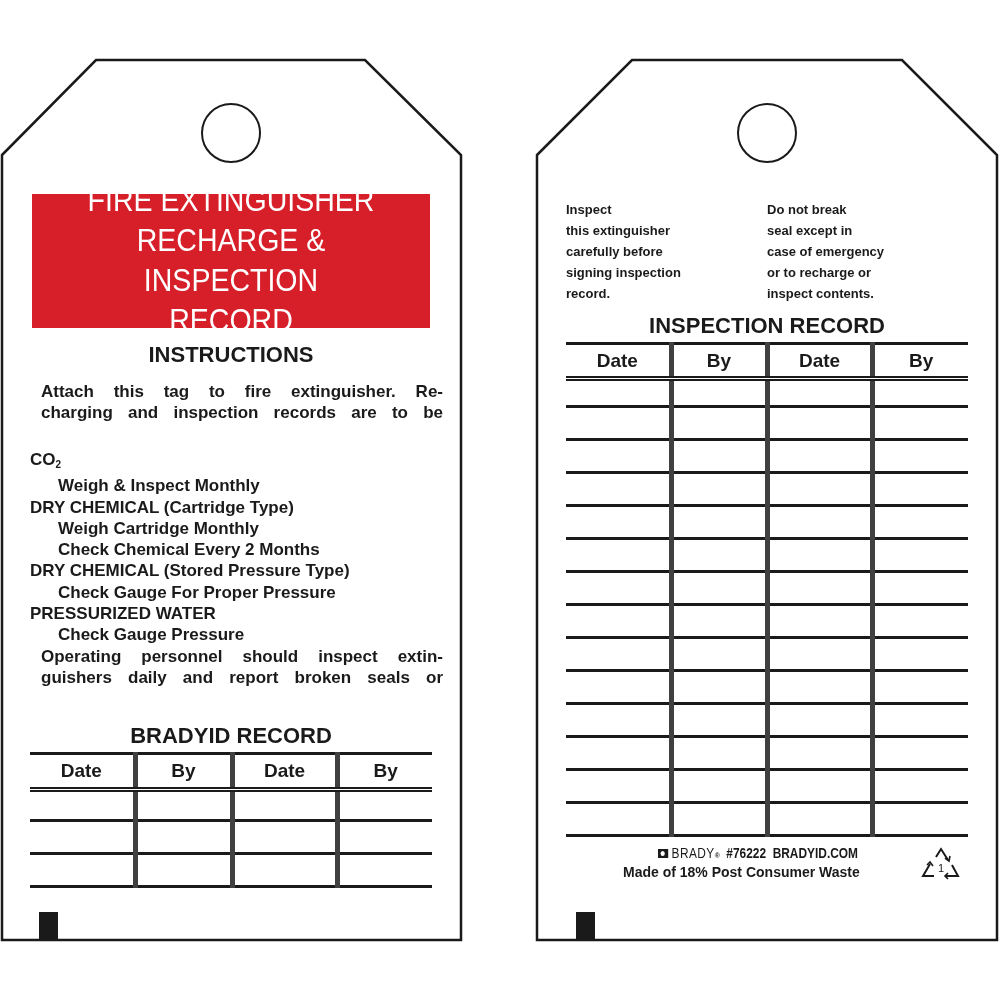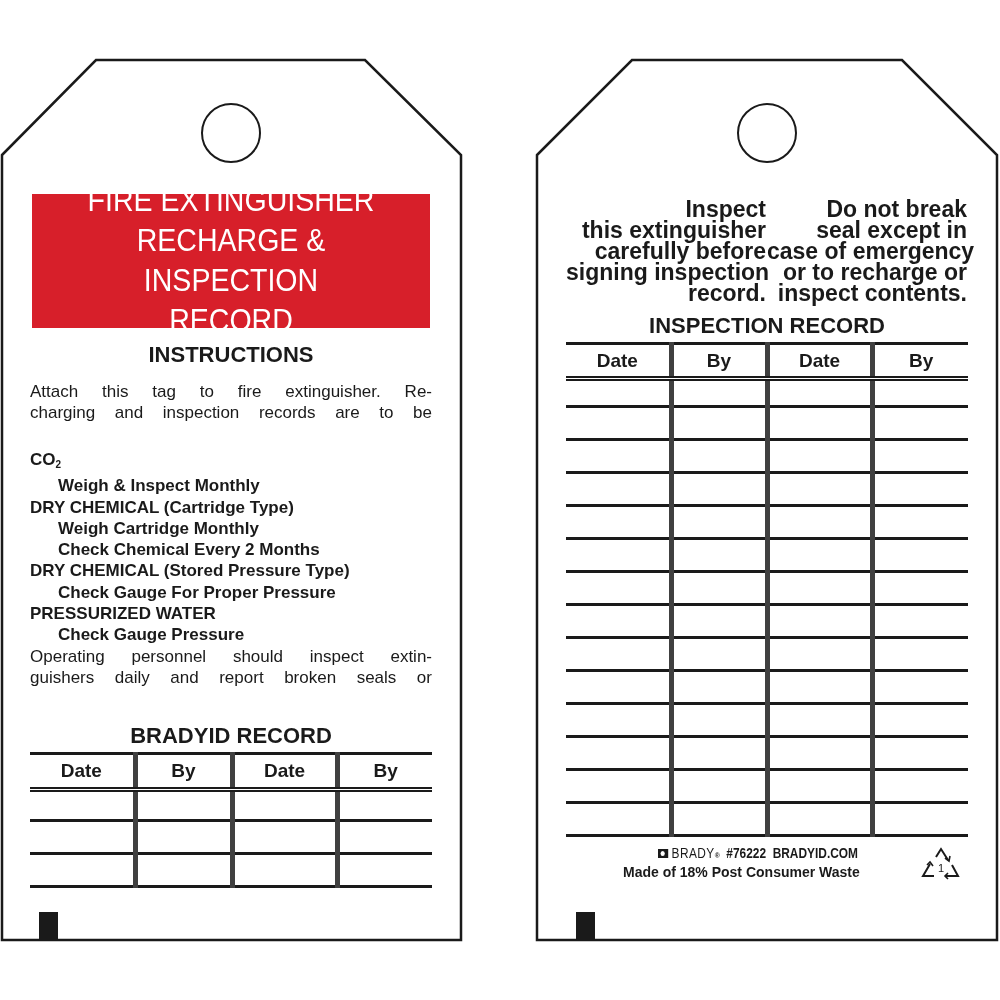--- a/index.html
+++ b/index.html
@@ -4,31 +4,31 @@
   <style>
     html, body { margin:0; padding:0; }
     body { width:1000px; height:1000px; background:#ffffff; position:relative; overflow:hidden;
       font-family:"Liberation Sans", "DejaVu Sans", sans-serif; color:#1a1a1a; }
     .tag-outline { position:absolute; left:0; top:0; width:1000px; height:1000px; }
     .abs { position:absolute; }
     .banner { position:absolute; left:32px; top:194px; width:398px; height:134px; background:#d71f2a;
       color:#fff; text-align:center; display:flex; flex-direction:column; justify-content:center; }
     .banner div { font-size:31px; line-height:40px; transform:scaleX(0.92); letter-spacing:0px; }
     .h-title { position:absolute; font-weight:bold; text-align:center; }
-    .para { position:absolute; left:30px; width:402px; font-weight:normal; font-size:17px; line-height:21px; text-align:justify; }
+    .para { position:absolute; left:41px; width:402px; font-weight:bold; font-size:17px; line-height:21px; text-align:justify; }
     .line { font-size:17px; font-weight:bold; line-height:21.3px; white-space:nowrap; }
     .ind { padding-left:28px; }
     sub { font-size:10px; vertical-align:-3px; }
     table.rec { position:absolute; border-collapse:collapse; table-layout:fixed; }
     table.rec th { font-size:19px; font-weight:bold; text-align:center; padding:0; border-top:3px solid #1a1a1a;
       border-bottom:5px double #1a1a1a; }
     table.rec td { border-bottom:3px solid #1a1a1a; padding:0; }
     table.rec th + th, table.rec td + td { border-left:5px solid #404040; }
     .marker { position:absolute; width:19px; height:28px; background:#1a1a1a; }
-    .notice { position:absolute; top:199px; font-weight:bold; font-size:23px; line-height:21px; text-align:right; white-space:nowrap; }
+    .notice { position:absolute; top:199px; font-weight:bold; font-size:13px; line-height:21px; text-align:left; white-space:nowrap; }
     .footer1 { position:absolute; left:658px; top:845px; font-size:14px; font-weight:bold; white-space:nowrap; transform:scaleX(0.85); transform-origin:left; }
     .footer2 { position:absolute; left:623px; top:864px; font-size:14px; font-weight:bold; white-space:nowrap; }
     .brady-logo { display:inline-block; width:12px; height:9px; background:#1a1a1a; margin-right:4px; vertical-align:0px; position:relative; }
     .brady-logo::after { content:""; position:absolute; left:3px; top:2px; width:5px; height:5px; border-radius:50%; background:#fff; }
   </style>
 </head>
 <body>
 
 <svg class="tag-outline" viewBox="0 0 1000 1000">
   <polygon points="2,155 96,60 365,60 461,155 461,940 2,940" fill="#fff" stroke="#1a1a1a" stroke-width="2.5"></polygon>

